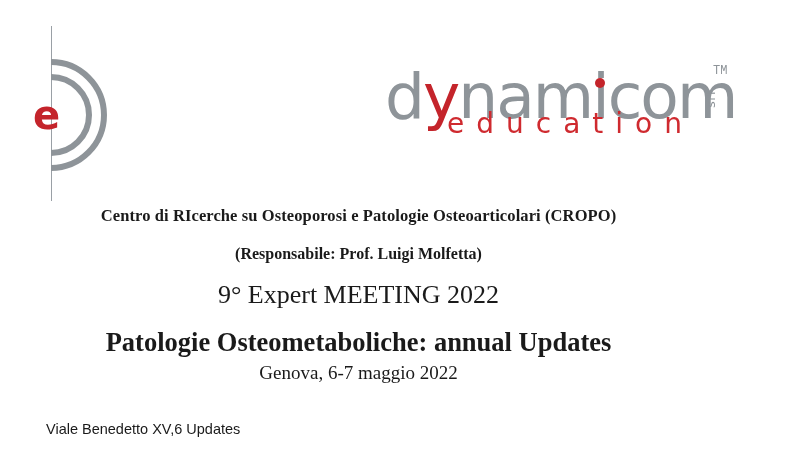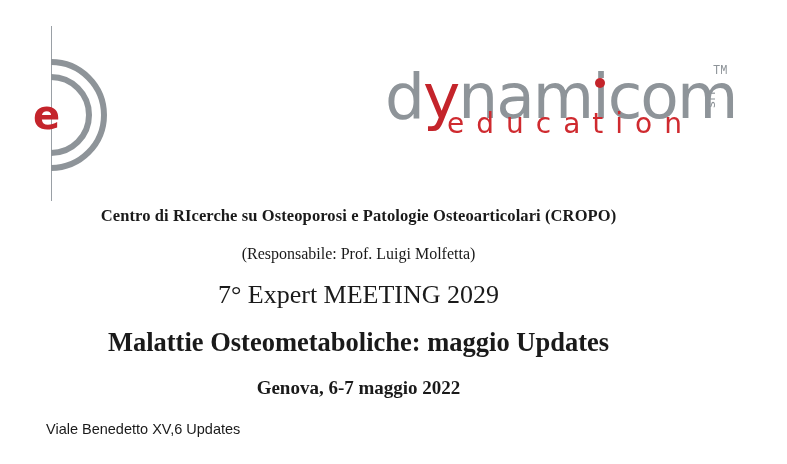--- a/index.html
+++ b/index.html
@@ -142,36 +142,36 @@
 
   #line-cropo-name {
     top: 206px;
     font-size: 16.5px;
     font-weight: bold;
     letter-spacing: 0.1px;
   }
   #line-responsabile {
     top: 245px;
     font-size: 16px;
-    font-weight: normal;
+    font-weight: bold;
   }
   #line-meeting-title {
     top: 280px;
     font-size: 26px;
     font-weight: normal;
   }
   #line-subject-title {
     top: 327px;
     font-size: 26.5px;
     font-weight: bold;
   }
   #line-place-date {
-    top: 377px;
+    top: 362px;
     font-size: 19px;
-    font-weight: bold;
+    font-weight: normal;
   }
 
   
   #venue-block {
     position: absolute;
     left: 46px;
     top: 418px;
     width: 700px;
     font-family: "Liberation Sans", "DejaVu Sans", sans-serif;
     font-size: 14.5px;
@@ -205,21 +205,21 @@
     <div id="dyn-education">education</div>
     <div id="dyn-srl">srl</div>
   </div>
 
 </div>
 
 <div class="doc-line" id="line-cropo-name">Centro di RIcerche su Osteoporosi e Patologie Osteoarticolari  (CROPO)</div>
 
 <div class="doc-line" id="line-responsabile">(Responsabile: Prof. Luigi Molfetta)</div>
 
-<div class="doc-line" id="line-meeting-title">7° Expert MEETING 2029</div>
-
-<div class="doc-line" id="line-subject-title">Malattie Osteometaboliche: maggio Updates</div>
+<div class="doc-line" id="line-meeting-title">9° Expert MEETING 2022</div>
+
+<div class="doc-line" id="line-subject-title">Patologie Osteometaboliche: annual Updates</div>
 
 <div class="doc-line" id="line-place-date">Genova, 6-7 maggio 2022</div>
 
 <div id="venue-block">
   <div id="venue-line-2">Viale Benedetto XV,6 Updates</div>
 </div>
 
 </body></html>

